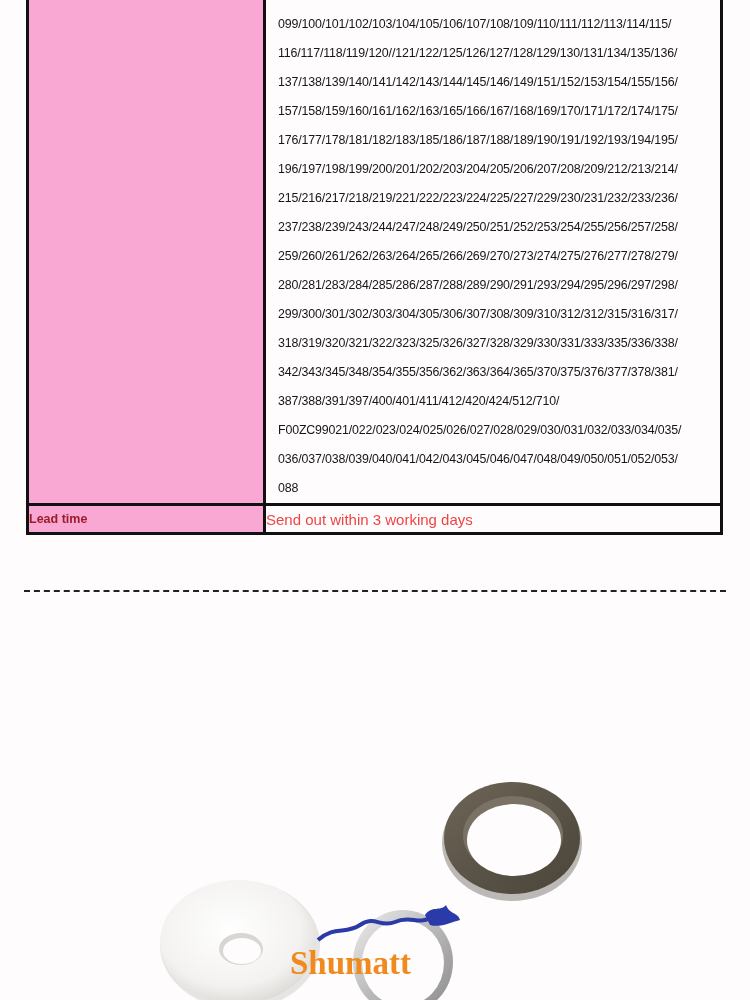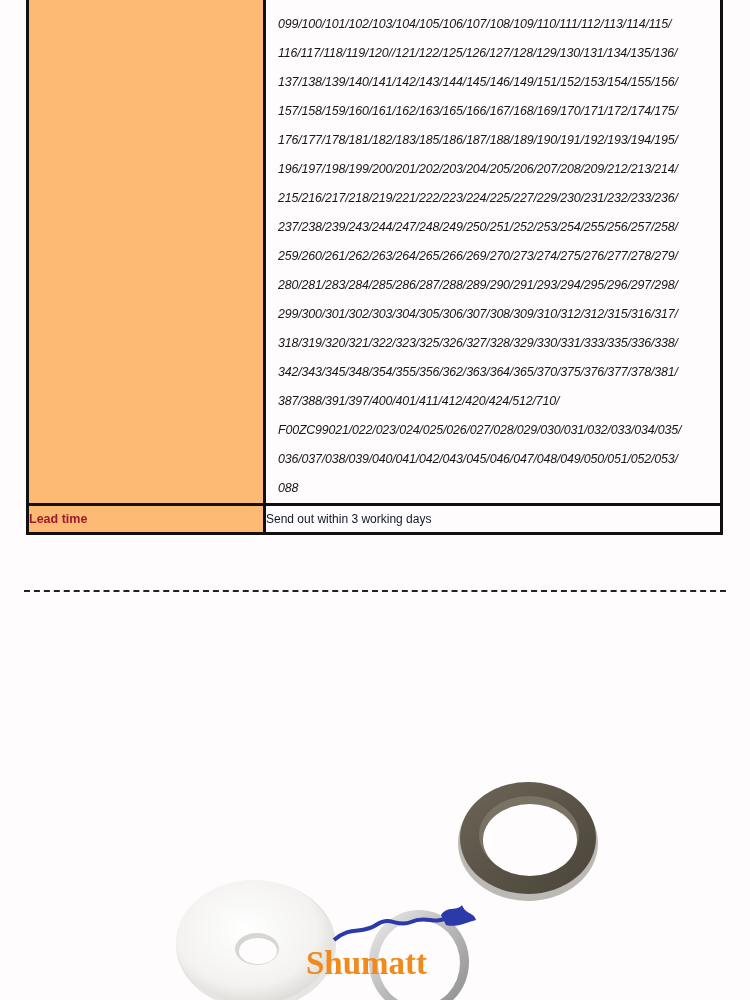--- a/index.html
+++ b/index.html
@@ -22,64 +22,63 @@
       border-collapse: collapse;
       table-layout: fixed;
     }
     .spec-table td {
       border: 3px solid #111;
       vertical-align: top;
       padding: 0;
     }
     .spec-table .label-cell {
       width: 234px;
-      background: #fdba74;
+      background: #f9a8d4;
     }
     .spec-table .value-cell {
       background: #fefcfc;
     }
     .codes {
       padding: 10px 4px 0 12px;
       font-size: 12.4px;
       line-height: 29px;
       color: #161616;
       letter-spacing: -0.15px;
       white-space: nowrap;
     }
     .codes .line {
       display: block;
       height: 29px;
-      font-style: italic;
     }
     .row-lead td {
       height: 26px;
       vertical-align: middle;
     }
     .lead-label {
       color: #9c1c2a;
       font-weight: bold;
       font-size: 12.5px;
       padding-left: 11px;
     }
     .lead-value {
-      color: #0f172a;
-      font-size: 12px;
+      color: #ef4444;
+      font-size: 15px;
       padding-left: 13px;
     }
     .divider {
       position: absolute;
       left: 24px;
       top: 590px;
       width: 702px;
       height: 0;
       border-top: 2px dashed #222;
     }
     .product {
       position: absolute;
-      left: 16px;
+      left: 0;
       top: 620px;
       width: 688px;
       height: 380px;
     }
   </style>
 </head>
 <body>
 
 <table class="spec-table">
   <tbody>

